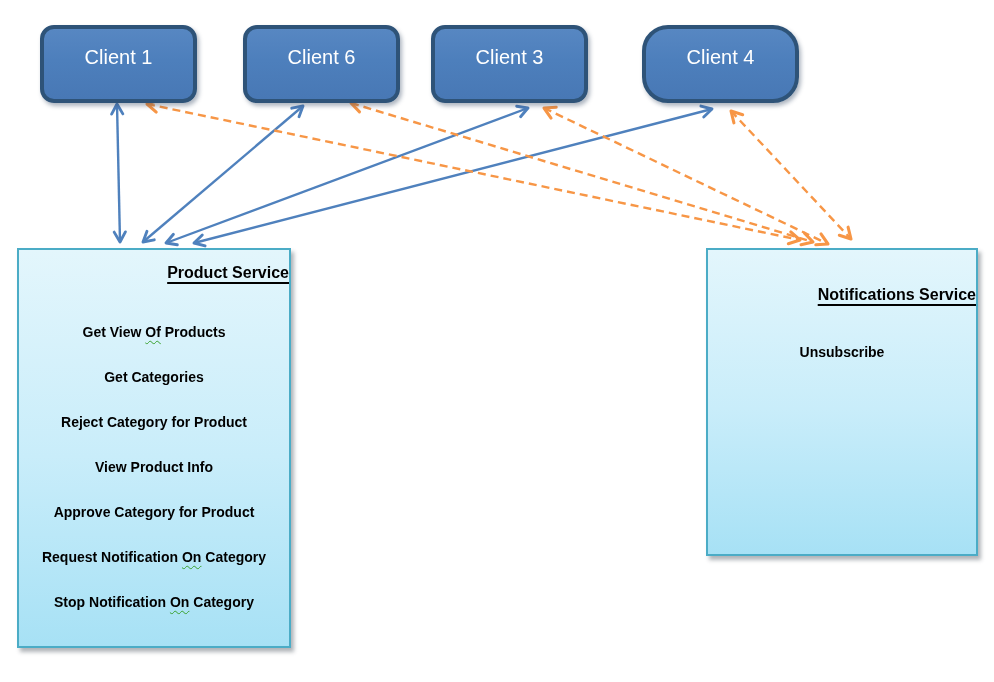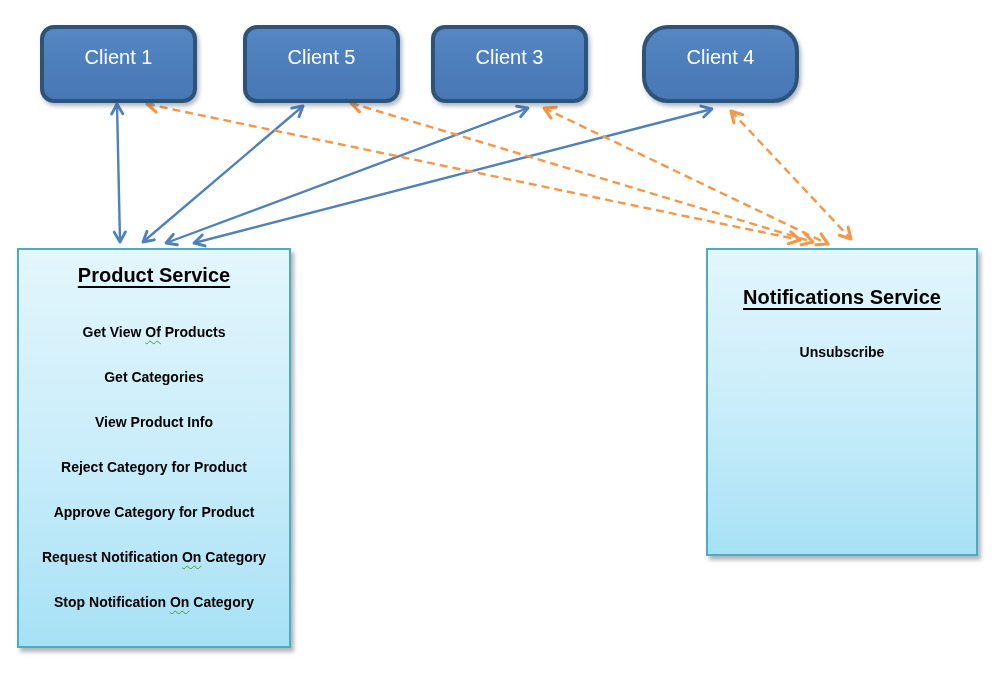--- a/index.html
+++ b/index.html
@@ -51,21 +51,21 @@
     position:absolute;
     border:2px solid var(--service_border);
     background:linear-gradient(180deg, var(--service_fill_top) 0%, #c9edfa 52%, var(--service_fill_bottom) 100%);
     box-shadow:3px 4px 4px rgba(60,70,80,0.40);
     color:var(--text_black);
   }
   .product-service { left:17px; top:248px; width:274px; height:400px; }
   .notifications-service { left:706px; top:248px; width:272px; height:308px; }
 
   .service-title {
-    text-align:center; font-weight:bold; font-size:20px;
+    text-align:right; font-weight:bold; font-size:16px;
     text-decoration:underline; text-decoration-thickness:2px; text-underline-offset:4px;
     color:#000000;
   }
   .product-service .service-title { margin-top:14px; height:28px; }
   .notifications-service .service-title { margin-top:36px; height:28px; }
 
   .service-items.product { margin-top:17px; }
   .service-items.notifications { margin-top:15px; }
   .service-item {
     height:45px; display:flex; align-items:center; justify-content:center;
@@ -102,36 +102,36 @@
         <line x1="351" y1="103" x2="813" y2="242" class="conn orange dashed" marker-end="url(#arrow-orange)" marker-start="url(#arrow-orange)"></line>
         <line x1="544" y1="108" x2="828" y2="244" class="conn orange dashed" marker-end="url(#arrow-orange)" marker-start="url(#arrow-orange)"></line>
         <line x1="731" y1="111" x2="851" y2="239" class="conn orange dashed" marker-end="url(#arrow-orange)" marker-start="url(#arrow-orange)"></line>
       </g>
   </svg>
 
   <div class="client-box client-1">
     <span>Client 1</span>
   </div>
   <div class="client-box client-2">
-    <span>Client 5</span>
+    <span>Client 6</span>
   </div>
   <div class="client-box client-3">
     <span>Client 3</span>
   </div>
   <div class="client-box client-4">
     <span>Client 4</span>
   </div>
 
   <div class="service-box product-service">
     <div class="service-title">Product Service</div>
     <div class="service-items product">
       <div class="service-item"><span>Get View </span><span class="squiggle">Of</span><span> Products</span></div>
       <div class="service-item"><span>Get Categories</span><span class="squiggle"></span><span></span></div>
+      <div class="service-item"><span>Reject Category for Product</span><span class="squiggle"></span><span></span></div>
       <div class="service-item"><span>View Product Info</span><span class="squiggle"></span><span></span></div>
-      <div class="service-item"><span>Reject Category for Product</span><span class="squiggle"></span><span></span></div>
       <div class="service-item"><span>Approve Category for Product</span><span class="squiggle"></span><span></span></div>
       <div class="service-item"><span>Request Notification </span><span class="squiggle">On</span><span> Category</span></div>
       <div class="service-item"><span>Stop Notification </span><span class="squiggle">On</span><span> Category</span></div>
     </div>
   </div>
 
   <div class="service-box notifications-service">
     <div class="service-title">Notifications Service</div>
     <div class="service-items notifications">
       <div class="service-item"><span>Unsubscribe</span></div>

